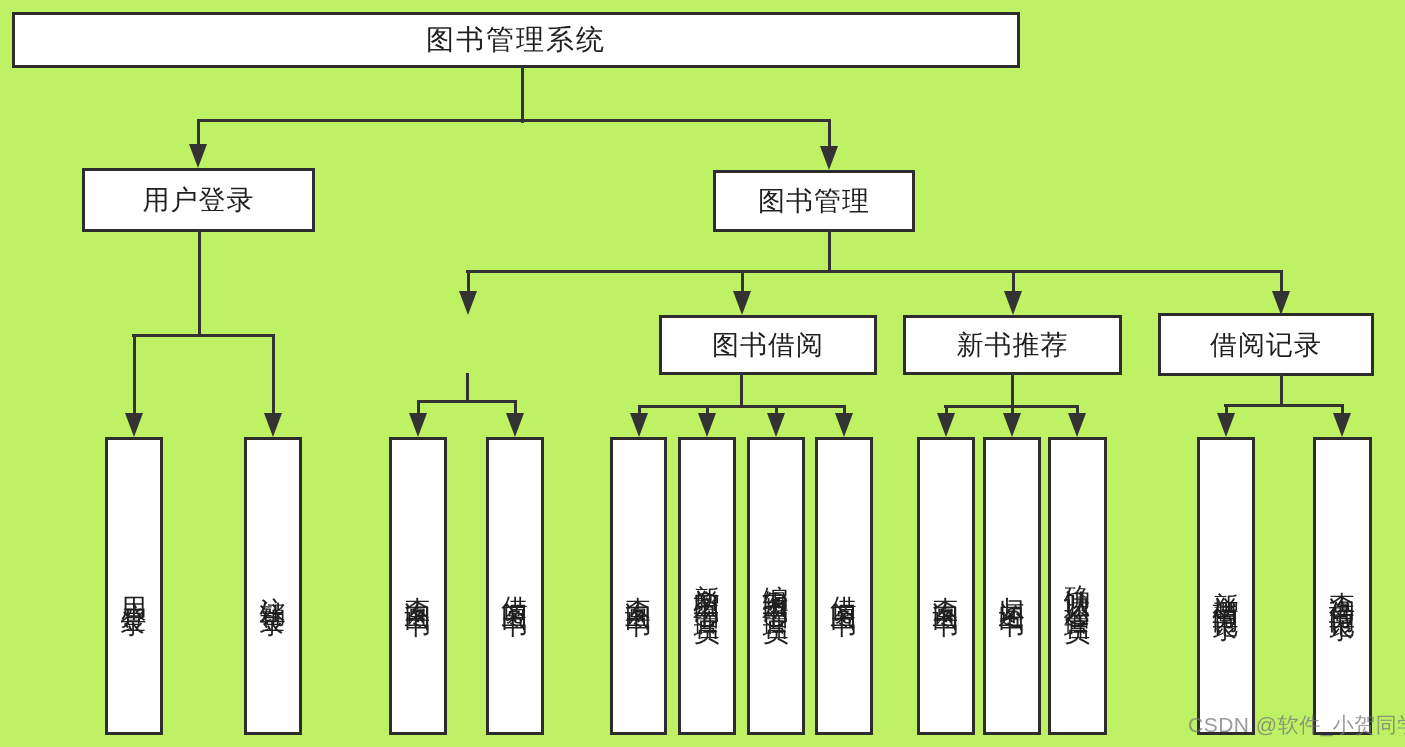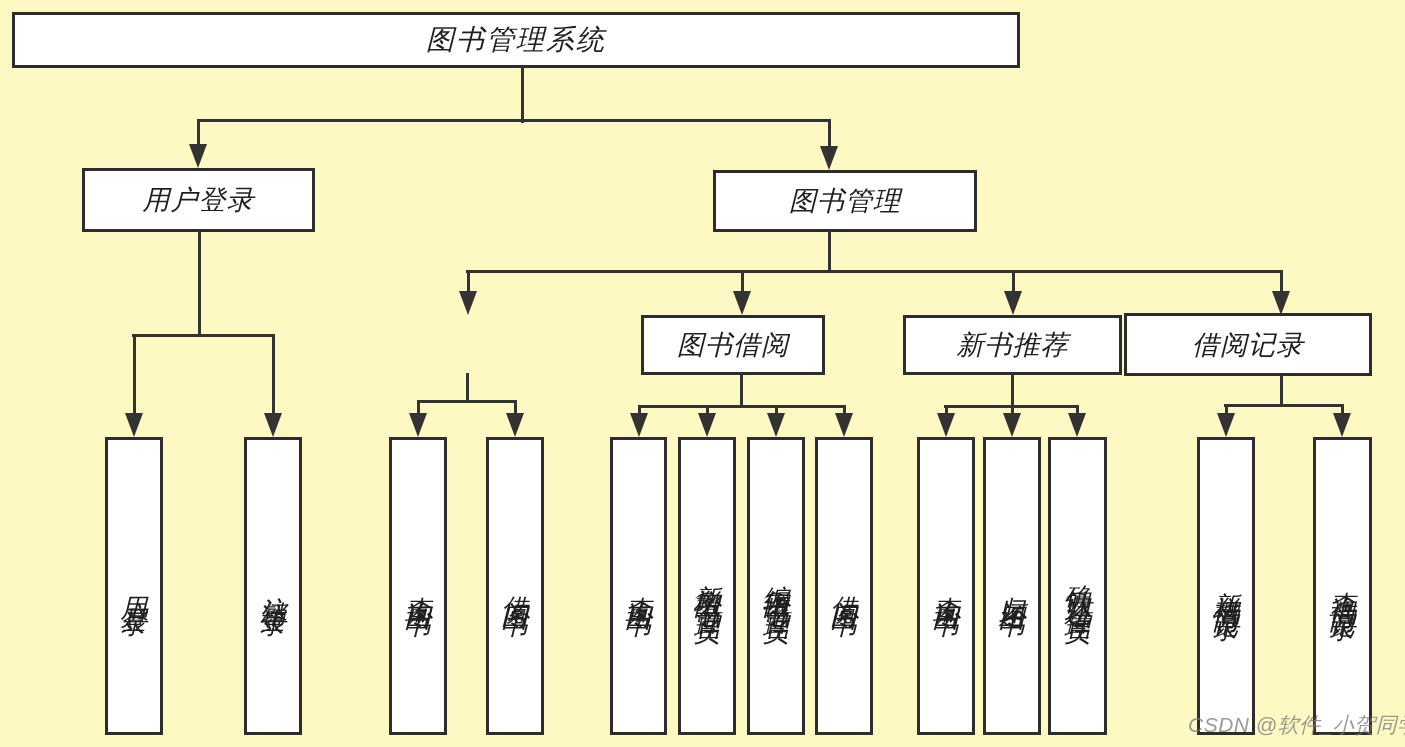--- a/index.html
+++ b/index.html
@@ -1,19 +1,19 @@
 <!DOCTYPE html>
 <html><head>
 <meta charset="utf-8">
 <style>
   html,body { margin:0; padding:0; background:#ffffff; }
   #canvas {
-    position:relative; width:1405px; height:747px; background:#fef9c3;
+    position:relative; width:1405px; height:747px; background:#bef264;
     font-family:"Liberation Sans","DejaVu Sans",sans-serif;
-    color:#1f1f1f; overflow:hidden;font-style:italic;
+    color:#1f1f1f; overflow:hidden;
   }
   .node {
     position:absolute; box-sizing:border-box; background:#ffffff;
     border:3px solid #2d2d2d; display:flex; align-items:center; justify-content:center;
   }
   .hbox { font-size:27px; letter-spacing:1px; }
   .title { font-size:28px; letter-spacing:2px; }
   .vbox {
     writing-mode:vertical-rl; text-orientation:mixed;
     font-size:26px; letter-spacing:5px; line-height:1;
@@ -39,43 +39,43 @@
   <div class="node hbox title" style="left:12px;top:12px;width:1008px;height:56px">图书管理系统</div>
 
   <div class="vline" style="left:521px;top:66px;height:57px"></div>
   <div class="hline" style="left:197px;top:119px;width:634px"></div>
   <div class="vline" style="left:197px;top:119px;height:28px"></div>
   <div class="ah" style="left:189px;top:144px"></div>
   <div class="vline" style="left:828px;top:119px;height:30px"></div>
   <div class="ah" style="left:820px;top:146px"></div>
 
   <div class="node hbox" style="left:82px;top:168px;width:233px;height:64px">用户登录</div>
-  <div class="node hbox" style="left:713px;top:170px;width:264px;height:62px">图书管理</div>
+  <div class="node hbox" style="left:713px;top:170px;width:202px;height:62px">图书管理</div>
 
   <div class="vline" style="left:198px;top:230px;height:106px"></div>
   <div class="hline" style="left:132px;top:334px;width:143px"></div>
   <div class="vline" style="left:133px;top:334px;height:81px"></div>
   <div class="ah" style="left:125px;top:413px"></div>
   <div class="vline" style="left:272px;top:334px;height:81px"></div>
   <div class="ah" style="left:264px;top:413px"></div>
 
   <div class="vline" style="left:828px;top:230px;height:43px"></div>
   <div class="hline" style="left:466px;top:270px;width:817px"></div>
   <div class="vline" style="left:467px;top:270px;height:23px"></div>
   <div class="ah" style="left:459px;top:291px"></div>
   <div class="vline" style="left:741px;top:270px;height:23px"></div>
   <div class="ah" style="left:733px;top:291px"></div>
   <div class="vline" style="left:1012px;top:270px;height:23px"></div>
   <div class="ah" style="left:1004px;top:291px"></div>
   <div class="vline" style="left:1280px;top:270px;height:23px"></div>
   <div class="ah" style="left:1272px;top:291px"></div>
 
-  <div class="node hbox" style="left:641px;top:315px;width:184px;height:60px">图书借阅</div>
+  <div class="node hbox" style="left:659px;top:315px;width:218px;height:60px">图书借阅</div>
   <div class="node hbox" style="left:903px;top:315px;width:219px;height:60px">新书推荐</div>
-  <div class="node hbox" style="left:1124px;top:313px;width:248px;height:63px">借阅记录</div>
+  <div class="node hbox" style="left:1158px;top:313px;width:216px;height:63px">借阅记录</div>
 
   <div class="vline" style="left:466px;top:373px;height:30px"></div>
   <div class="hline" style="left:417px;top:400px;width:100px"></div>
   <div class="vline" style="left:417px;top:400px;height:15px"></div>
   <div class="ah" style="left:409px;top:413px"></div>
   <div class="vline" style="left:514px;top:400px;height:15px"></div>
   <div class="ah" style="left:506px;top:413px"></div>
 
   <div class="vline" style="left:740px;top:373px;height:35px"></div>
   <div class="hline" style="left:638px;top:405px;width:208px"></div>

